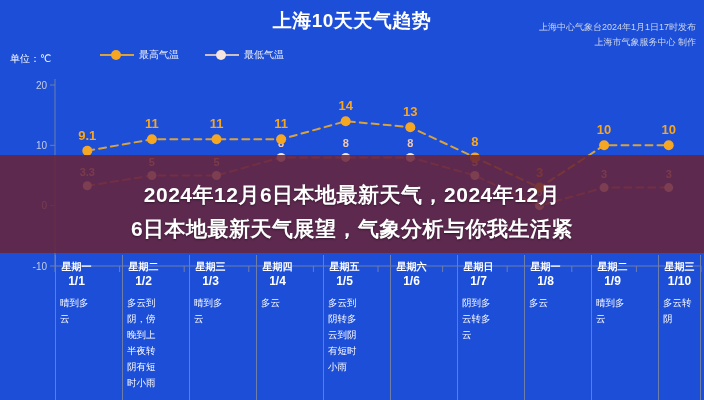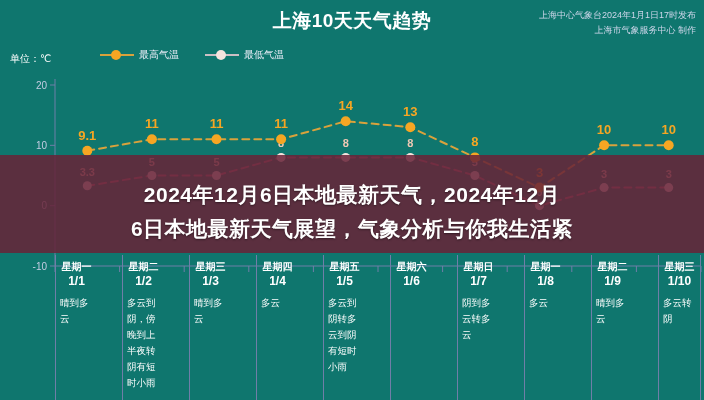--- a/index.html
+++ b/index.html
@@ -8,39 +8,39 @@
     background: #2b3a6b;
   }
   body {
     font-family: "Liberation Sans", "DejaVu Sans", sans-serif;
   }
   #app {
     position: relative;
     width: 704px;
     height: 400px;
     overflow: hidden;
-    background: #0f766e;
+    background: #1d4ed8;
   }
 
   
   .chart-title {
     position: absolute;
     left: 0;
     right: 0;
     top: 8px;
     text-align: center;
     color: #ffffff;
     font-size: 19px;
     font-weight: bold;
     letter-spacing: 0.5px;
   }
   .issuer-block {
     position: absolute;
     right: 8px;
-    top: 8px;
+    top: 20px;
     text-align: right;
     color: #cdd6ea;
     font-size: 9px;
     line-height: 15px;
   }
 
   
   .unit-label {
     position: absolute;
     left: 10px;

